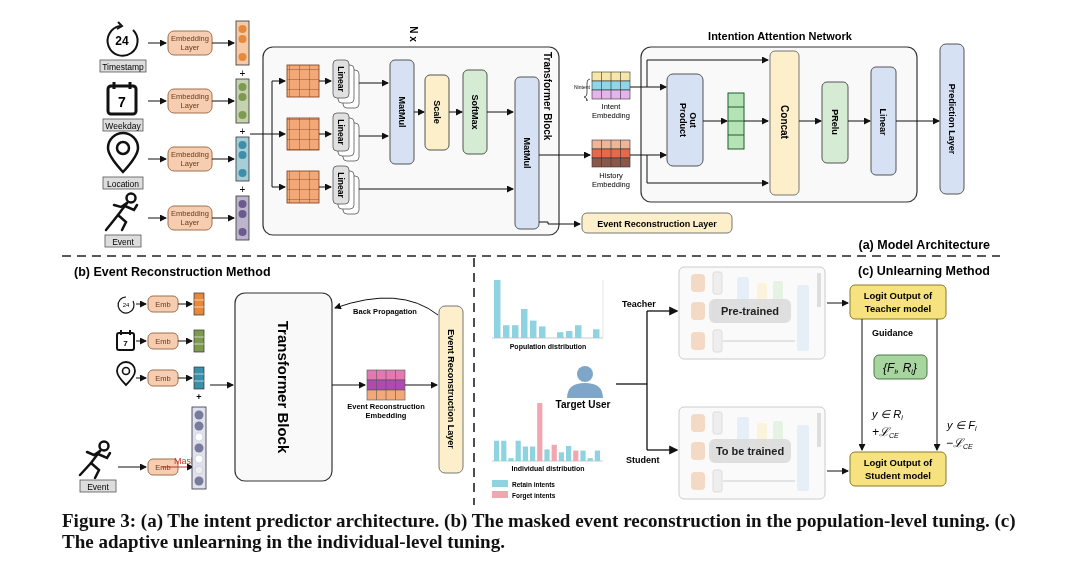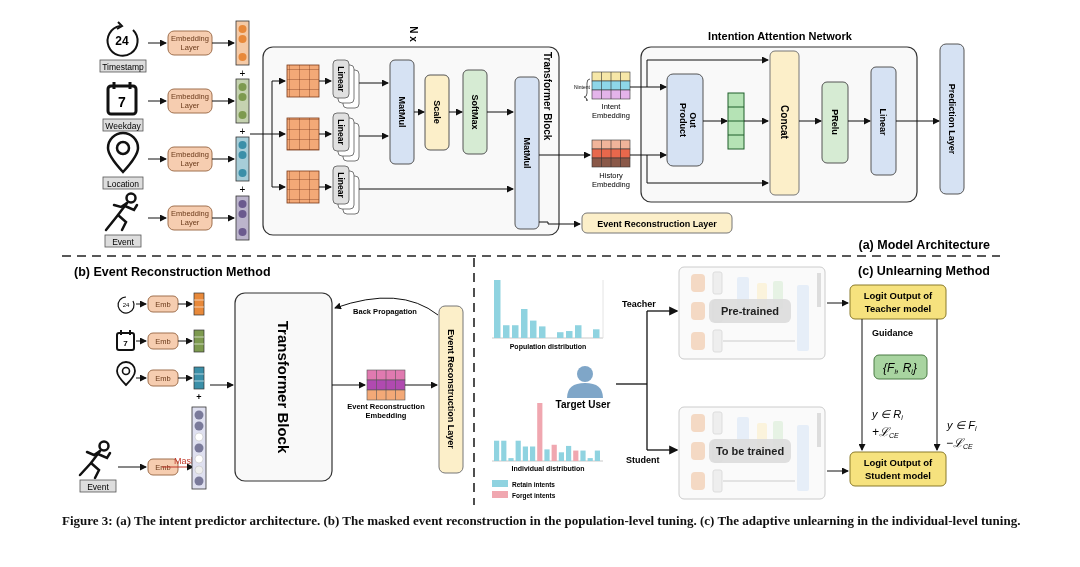--- a/index.html
+++ b/index.html
@@ -1,18 +1,18 @@
 <!DOCTYPE html>
 <html><head>
 <meta charset="utf-8">
 <style>
   html,body{margin:0;padding:0;background:#fff;}
   body{width:1080px;height:567px;position:relative;overflow:hidden;font-family:"Liberation Sans",sans-serif;color:#111;}
   svg text{font-family:"Liberation Sans",sans-serif;}
-  .caption{position:absolute;left:62px;top:510px;width:960px;font-family:"Liberation Serif",serif;font-weight:bold;font-size:13px;line-height:21px;color:#111;}
+  .caption{position:absolute;left:62px;top:510px;width:960px;font-family:"Liberation Serif",serif;font-weight:bold;font-size:19px;line-height:21px;color:#111;}
 </style>
 </head>
 <body>
 
 
 
 <svg id="fig" width="1080" height="510" viewBox="0 0 1080 510" xmlns="http://www.w3.org/2000/svg">
   <defs>
     <marker id="arr" markerWidth="7" markerHeight="7" refX="6" refY="3.5" orient="auto">
       <path d="M0,0 L7,3.5 L0,7 z" fill="#111"></path>

